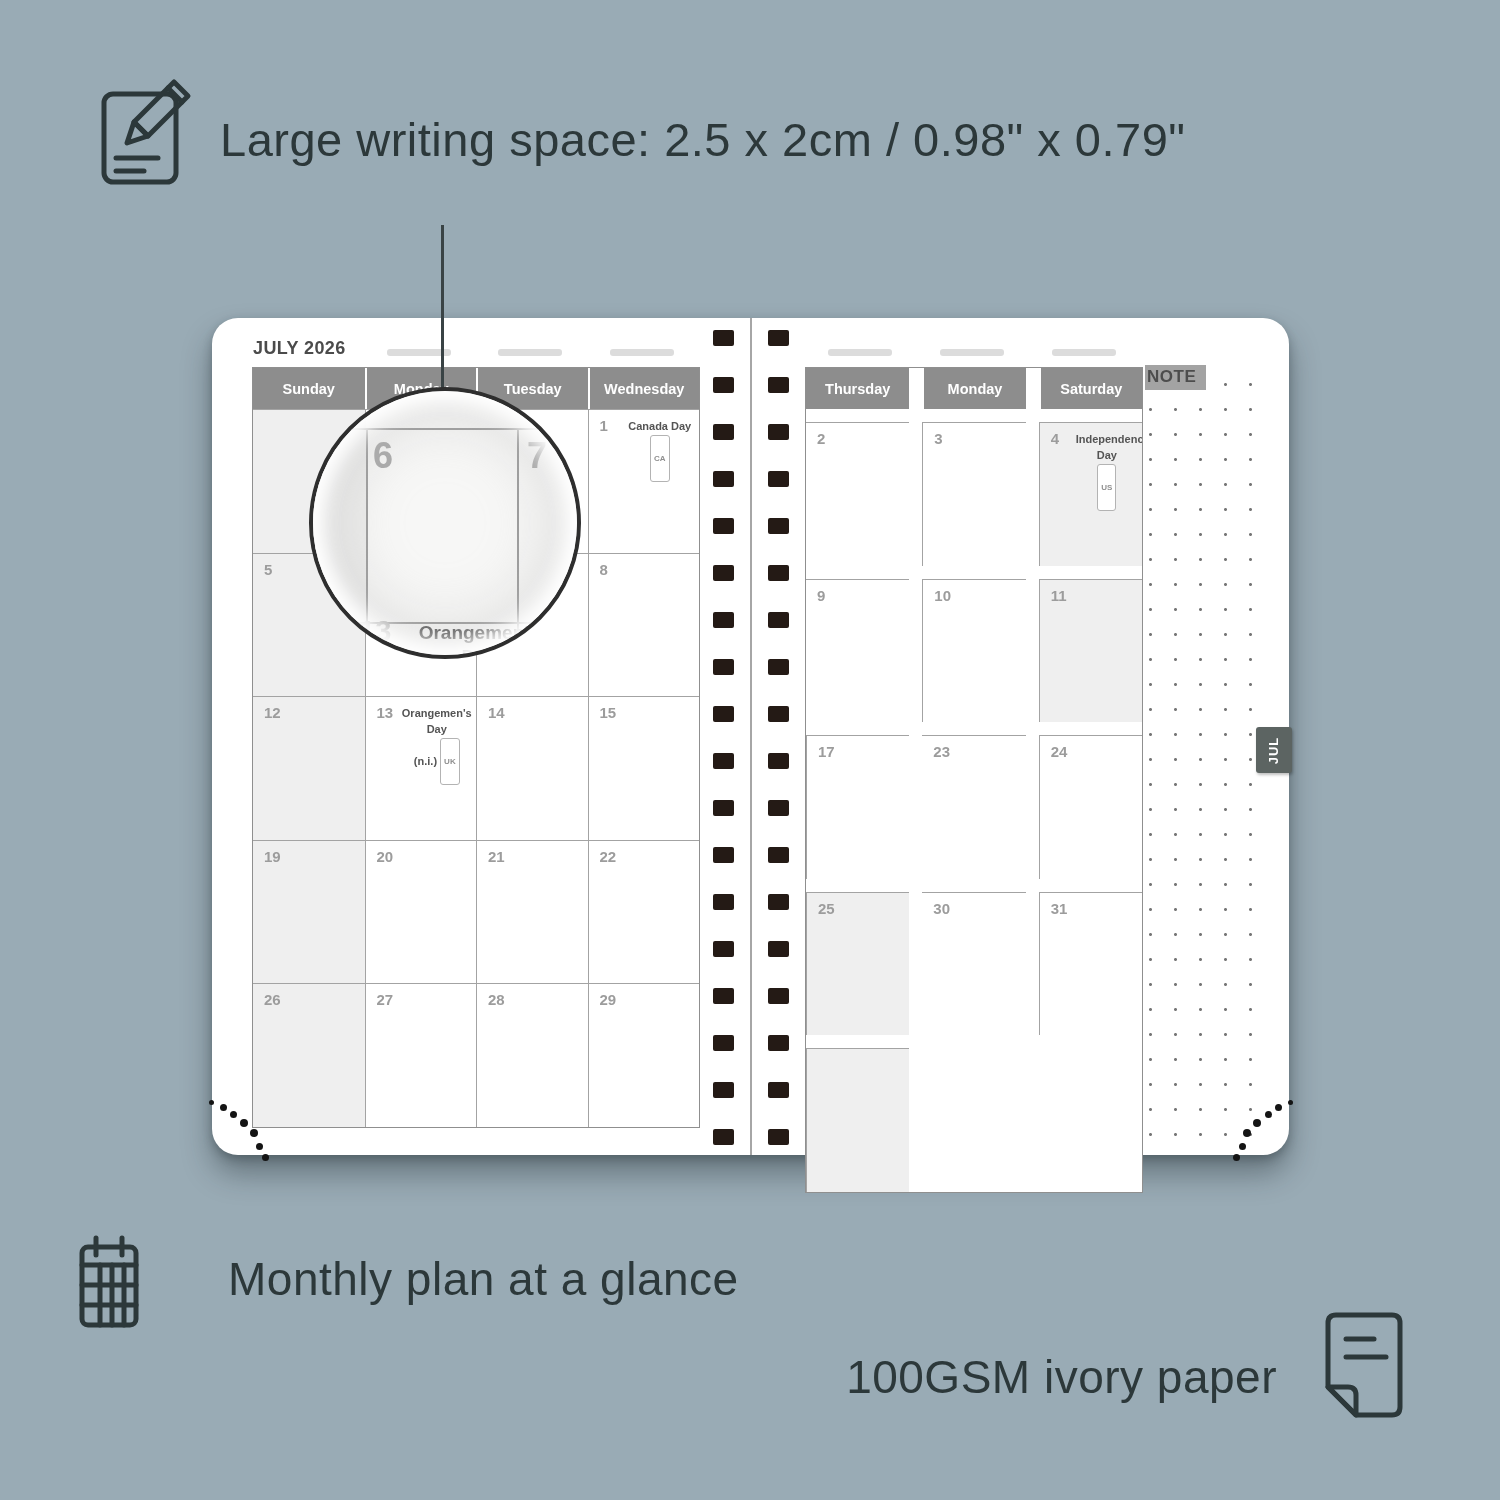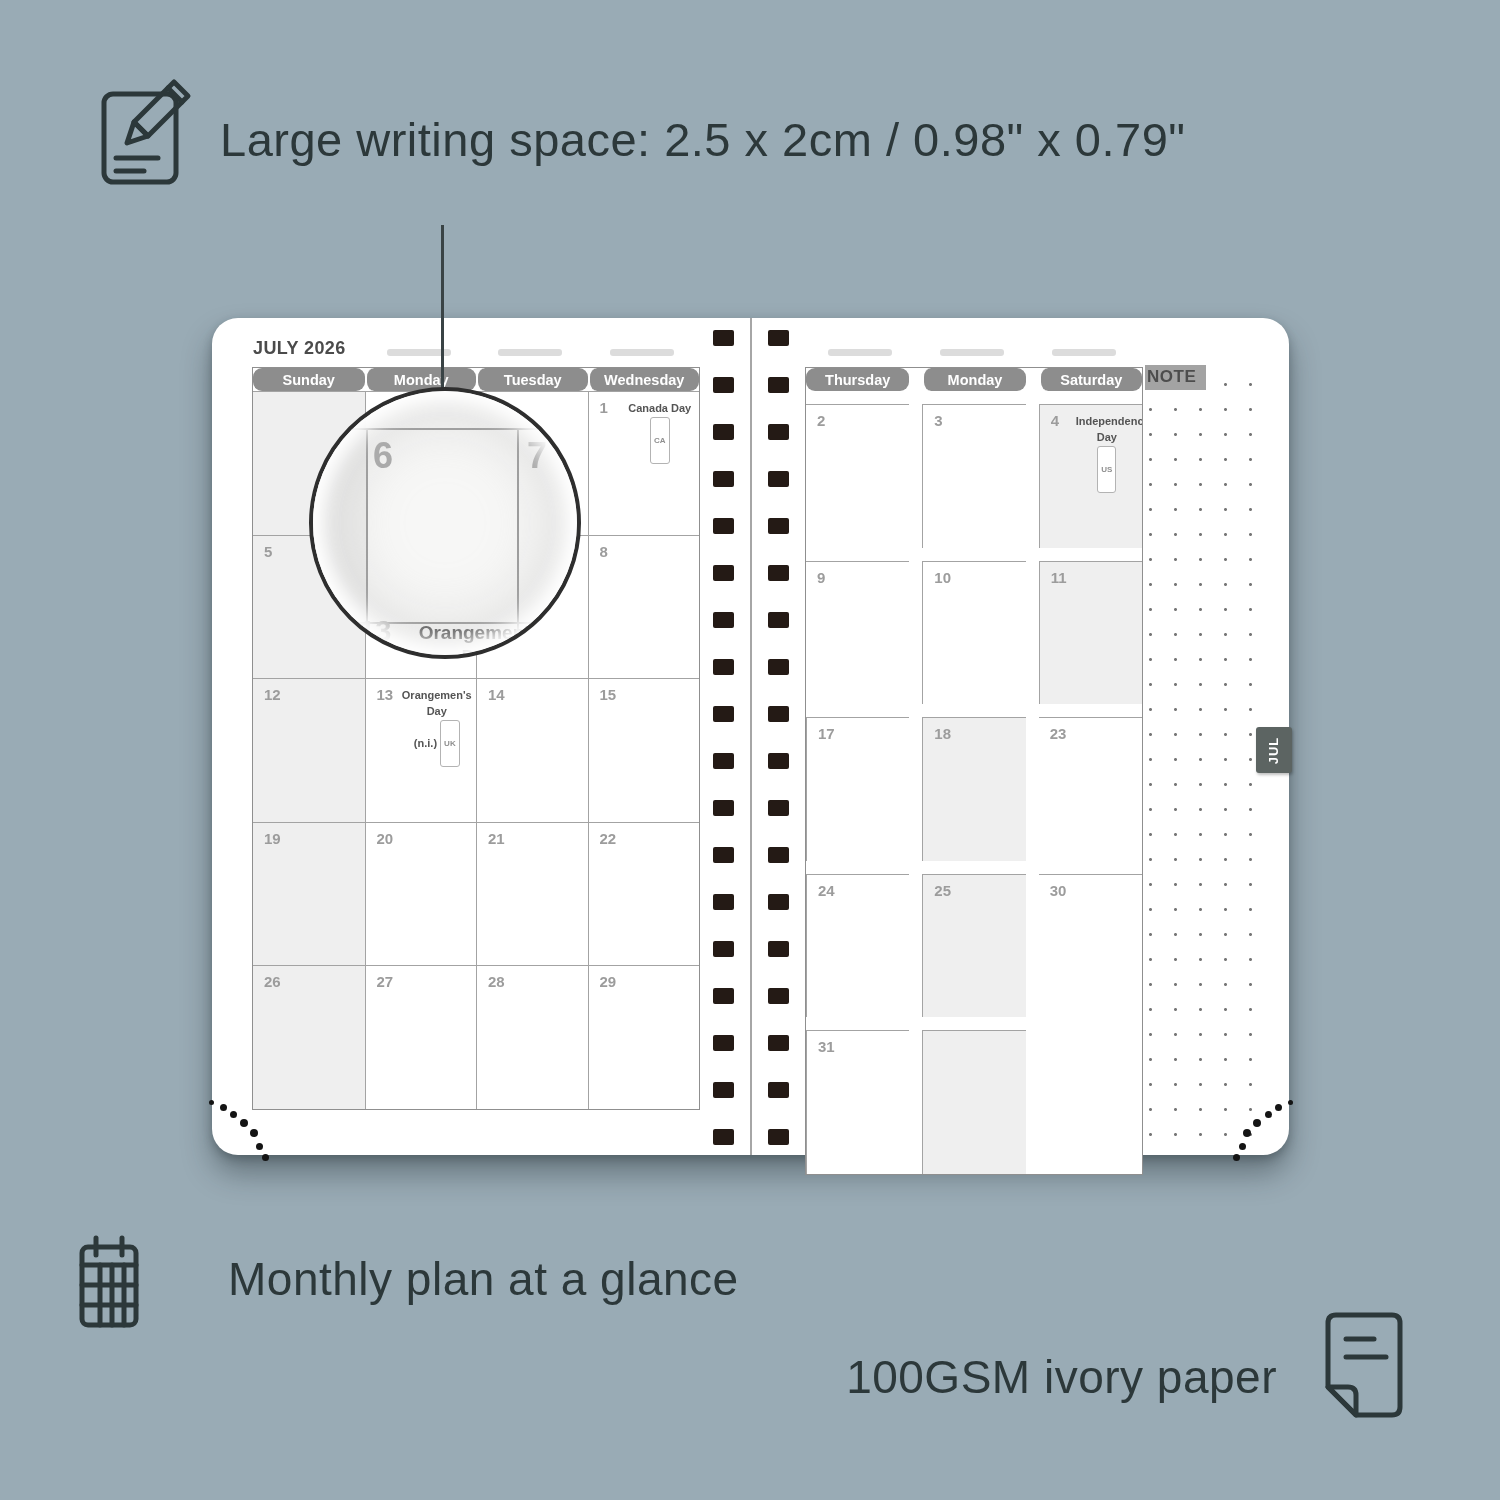--- a/index.html
+++ b/index.html
@@ -21,21 +21,21 @@
   .binding-col{position:absolute;top:12px;height:815px;width:21px;display:flex;flex-direction:column;justify-content:space-between;}
   .binding-sq{width:21px;height:16px;background:#241a15;border-radius:2px;}
 
   .month-title{position:absolute;left:41px;top:20px;font-size:18px;font-weight:bold;color:#4b4b4b;letter-spacing:.4px;}
 
   .ghost-dash{position:absolute;top:31px;width:64px;height:7px;background:#dcdcdc;border-radius:3px;}
 
   
   .cal{position:absolute;top:49px;display:grid;border:1.5px solid #8f8f8f;background:#fff;}
   .cal-head{background:#8d8d8d;color:#fff;font-size:14.5px;font-weight:bold;display:flex;
-            align-items:center;justify-content:center;height:23px;border-radius:9px;}
+            align-items:center;justify-content:center;height:41px;}
   .cal-head+.cal-head, .cal-head.sep{border-left:2px solid #fff;}
   .cal-cell{border-top:1px solid #a3a3a3;background:#fff;position:relative;height:142.6px;overflow:hidden;}
   .cal-cell.cleft{border-left:1px solid #a3a3a3;}
   .cal-cell.weekend{background:#efefef;}
   .num{position:absolute;left:11px;top:7px;font-size:15px;font-weight:600;color:#9c9c9c;}
   .hol{position:absolute;left:36px;top:9px;font-size:11px;font-weight:600;color:#545454;
        text-align:center;line-height:1.45;width:calc(100% - 40px);}
   .badge{display:inline-block;border:1px solid #b3b3b3;border-radius:3px;font-size:8px;font-weight:600;
          color:#8f8f8f;padding:17px 3px;line-height:11px;vertical-align:1px;background:#fff;}
 
@@ -215,23 +215,20 @@
           <span class="num">9</span>
         </div>
         <div class="cal-cell cleft">
           <span class="num">10</span>
         </div>
         <div class="cal-cell cleft weekend">
           <span class="num">11</span>
         </div>
         <div class="cal-cell cleft">
           <span class="num">17</span>
-        </div>
-        <div class="cal-cell cleft weekend">
-          <span class="num">18</span>
         </div>
         <div class="cal-cell">
           <span class="num">23</span>
         </div>
         <div class="cal-cell cleft">
           <span class="num">24</span>
         </div>
         <div class="cal-cell cleft weekend">
           <span class="num">25</span>
         </div>

